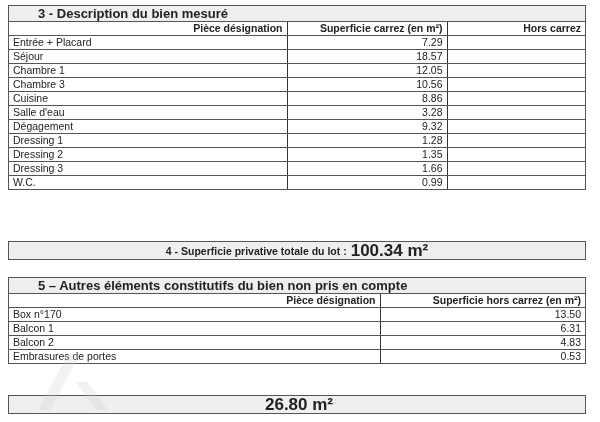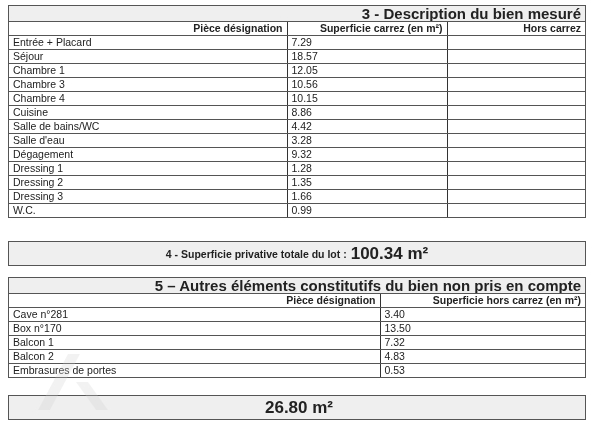--- a/index.html
+++ b/index.html
@@ -1,28 +1,28 @@
 <!DOCTYPE html>
 <html><head>
 <meta charset="utf-8">
 <style>
   html, body { margin: 0; padding: 0; background: #ffffff; }
   body { width: 600px; height: 422px; position: relative; overflow: hidden;
          font-family: "Liberation Sans", sans-serif; color: #222; font-size: 10.5px; }
   .box { position: absolute; left: 8px; width: 578px; border: 1px solid #555; box-sizing: border-box; }
   table { border-collapse: collapse; width: 100%; table-layout: fixed; }
   td, th { padding: 0 4px; height: 13px; line-height: 13px; white-space: nowrap; overflow: hidden; }
-  .title-row td { background: #efefef; height: 15px; line-height: 15px; text-align: right; font-weight: bold;
-                  border-bottom: 1px solid #555; font-size: 15px; padding-left: 29px; }
+  .title-row td { background: #efefef; height: 15px; line-height: 15px; text-align: left; font-weight: bold;
+                  border-bottom: 1px solid #555; font-size: 13px; padding-left: 29px; }
   th { font-weight: bold; text-align: right; border-bottom: 1px solid #555; }
   tbody tr td { border-bottom: 1px solid #555; }
   tbody tr:last-child td { border-bottom: none; }
   .col-sep { border-right: 1px solid #333; }
-  .num { text-align: left; }
-  .total { background: #efefef; height: 23px; display: flex; align-items: center; justify-content: center;
+  .num { text-align: right; }
+  .total { background: #efefef; height: 17px; display: flex; align-items: center; justify-content: center;
            font-weight: bold; font-size: 10.5px; }
   .total .big { font-size: 17px; margin-left: 4px; }
   .watermark { position: absolute; left: 28px; top: 352px; width: 90px; height: 60px; opacity: 0.25; pointer-events: none; }
 </style>
 </head>
 <body>
 
 <div class="box" style="top:5px;">
   <table>
     <colgroup>
@@ -55,32 +55,22 @@
           <td class="col-sep">Chambre 1</td>
           <td class="col-sep num">12.05</td>
           <td></td>
         </tr>
         <tr>
           <td class="col-sep">Chambre 3</td>
           <td class="col-sep num">10.56</td>
           <td></td>
         </tr>
         <tr>
-          <td class="col-sep">Chambre 4</td>
-          <td class="col-sep num">10.15</td>
-          <td></td>
-        </tr>
-        <tr>
           <td class="col-sep">Cuisine</td>
           <td class="col-sep num">8.86</td>
-          <td></td>
-        </tr>
-        <tr>
-          <td class="col-sep">Salle de bains/WC</td>
-          <td class="col-sep num">4.42</td>
           <td></td>
         </tr>
         <tr>
           <td class="col-sep">Salle d'eau</td>
           <td class="col-sep num">3.28</td>
           <td></td>
         </tr>
         <tr>
           <td class="col-sep">Dégagement</td>
           <td class="col-sep num">9.32</td>
@@ -127,30 +117,26 @@
         <tr class="title-row">
           <td colspan="2">5 – Autres éléments constitutifs du bien non pris en compte</td>
         </tr>
     <tr>
       <th class="col-sep">Pièce désignation</th>
       <th>Superficie hors carrez (en m²)</th>
     </tr>
     </tbody>
       <tbody id="s5body">
         <tr>
-          <td class="col-sep">Cave n°281</td>
-          <td class="num">3.40</td>
-        </tr>
-        <tr>
           <td class="col-sep">Box n°170</td>
           <td class="num">13.50</td>
         </tr>
         <tr>
           <td class="col-sep">Balcon 1</td>
-          <td class="num">7.32</td>
+          <td class="num">6.31</td>
         </tr>
         <tr>
           <td class="col-sep">Balcon 2</td>
           <td class="num">4.83</td>
         </tr>
         <tr>
           <td class="col-sep">Embrasures de portes</td>
           <td class="num">0.53</td>
         </tr>
       </tbody>

